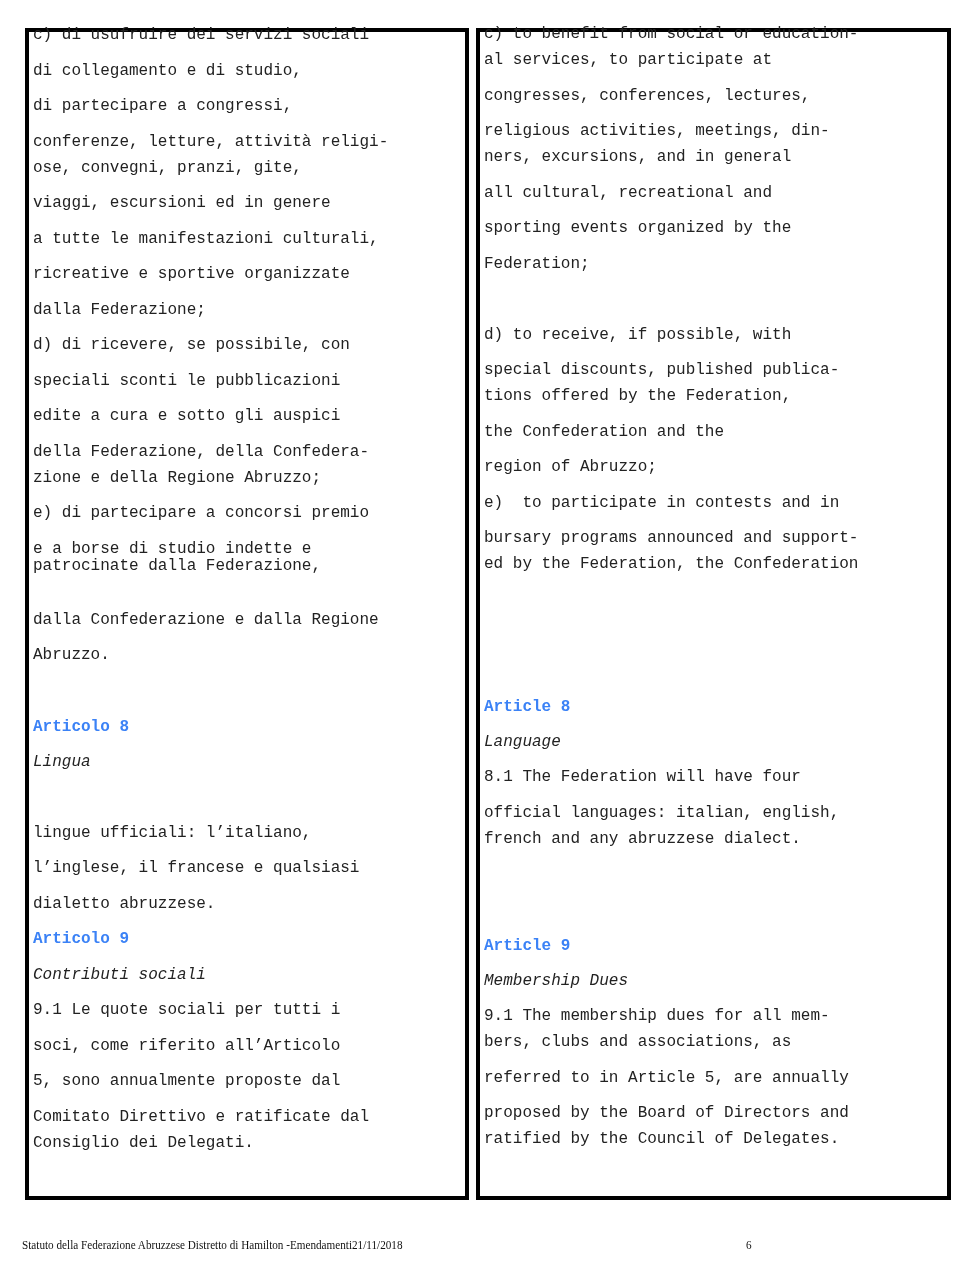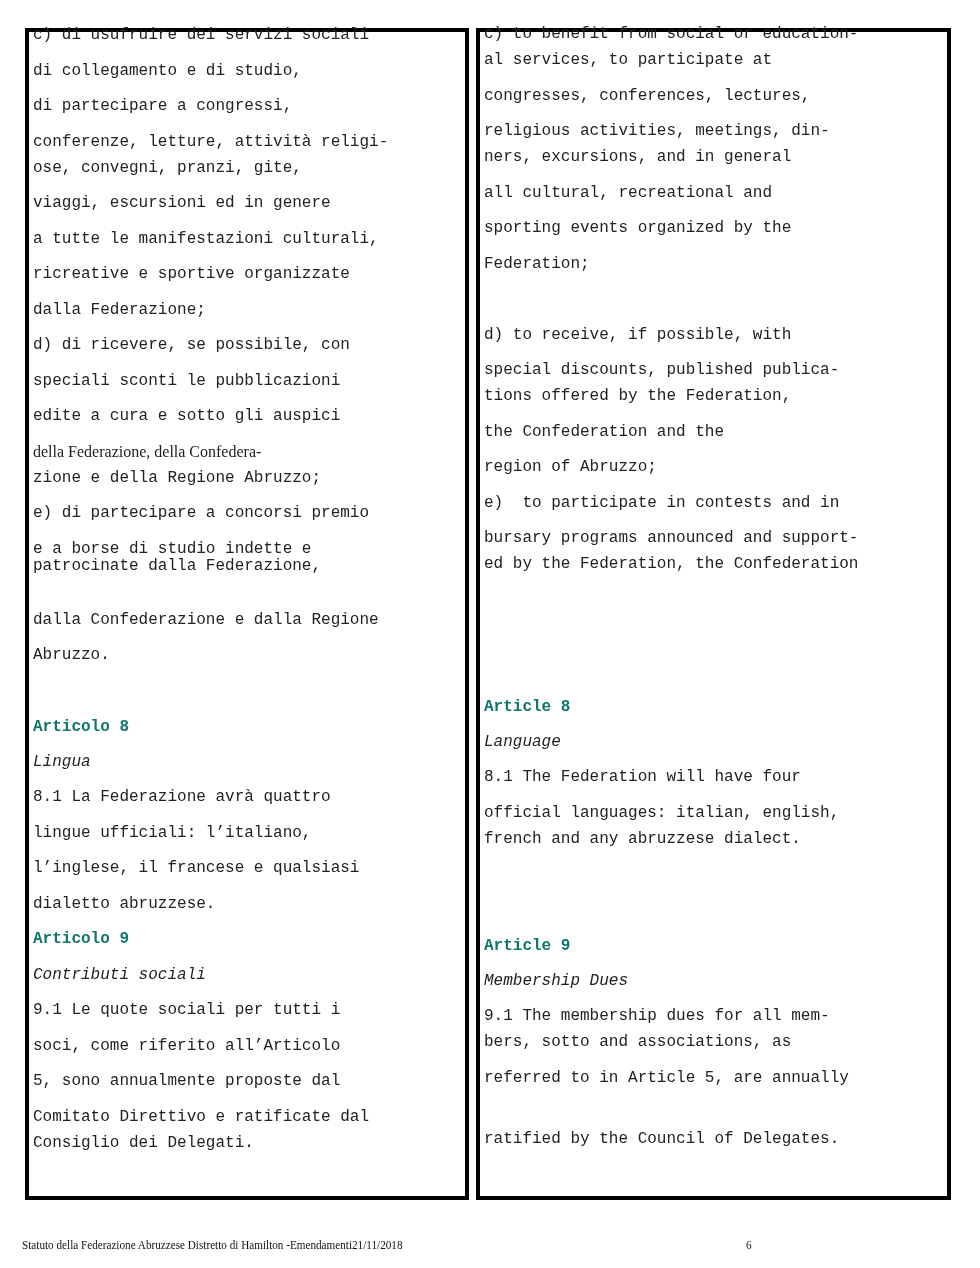--- a/index.html
+++ b/index.html
@@ -6,21 +6,21 @@
   body { width:980px; height:1268px; position:relative; overflow:hidden; }
   .box {
     position:absolute; top:28px; height:1172px; box-sizing:border-box;
     border:4px solid #000000; background:#fff;
     font-family:"Liberation Mono", "DejaVu Sans Mono", monospace;
     font-size:16px; color:#222; padding:4px 0 0 6px;
   }
   #left { left:25px; width:444px; }
   #right { left:476px; width:475px; }
   .ln { position:absolute; white-space:pre; line-height:26px; }
-  .b { font-weight:bold; color:#0f766e; }
+  .b { font-weight:bold; color:#3b82f6; }
   .i { font-style:italic; }
   .footer {
     position:absolute; top:1237px; font-family:"Liberation Serif", serif;
     font-size:13px; color:#111; transform:scaleX(0.86); transform-origin:left;
   }
 </style>
 </head>
 <body>
 
 <div class="box" id="left">
@@ -29,30 +29,29 @@
     <div class="ln" style="top: 61px; left: 4px;">di partecipare a congressi,</div>
     <div class="ln" style="top: 97px; left: 4px;">conferenze, letture, attività religi-</div>
     <div class="ln" style="top: 123px; left: 4px;">ose, convegni, pranzi, gite,</div>
     <div class="ln" style="top: 158px; left: 4px;">viaggi, escursioni ed in genere</div>
     <div class="ln" style="top: 194px; left: 4px;">a tutte le manifestazioni culturali,</div>
     <div class="ln" style="top: 229px; left: 4px;">ricreative e sportive organizzate</div>
     <div class="ln" style="top: 265px; left: 4px;">dalla Federazione;</div>
     <div class="ln" style="top: 300px; left: 4px;">d) di ricevere, se possibile, con</div>
     <div class="ln" style="top: 336px; left: 4px;">speciali sconti le pubblicazioni</div>
     <div class="ln" style="top: 371px; left: 4px;">edite a cura e sotto gli auspici</div>
-    <div class="ln" style="top: 407px; left: 4px; font-family: Liberation Serif, serif;">della Federazione, della Confedera-</div>
+    <div class="ln" style="top: 407px; left: 4px;">della Federazione, della Confedera-</div>
     <div class="ln" style="top: 433px; left: 4px;">zione e della Regione Abruzzo;</div>
     <div class="ln" style="top: 468px; left: 4px;">e) di partecipare a concorsi premio</div>
     <div class="ln" style="top: 504px; left: 4px;">e a borse di studio indette e</div>
     <div class="ln" style="top: 521px; left: 4px;">patrocinate dalla Federazione,</div>
     <div class="ln" style="top: 575px; left: 4px;">dalla Confederazione e dalla Regione</div>
     <div class="ln" style="top: 610px; left: 4px;">Abruzzo.</div>
     <div class="ln b" style="top: 682px; left: 4px;">Articolo 8</div>
     <div class="ln i" style="top: 717px; left: 4px;">Lingua</div>
-    <div class="ln" style="top: 752px; left: 4px;">8.1 La Federazione avrà quattro</div>
     <div class="ln" style="top: 788px; left: 4px;">lingue ufficiali: l’italiano,</div>
     <div class="ln" style="top: 823px; left: 4px;">l’inglese, il francese e qualsiasi</div>
     <div class="ln" style="top: 859px; left: 4px;">dialetto abruzzese.</div>
     <div class="ln b" style="top: 894px; left: 4px;">Articolo 9</div>
     <div class="ln i" style="top: 930px; left: 4px;">Contributi sociali</div>
     <div class="ln" style="top: 965px; left: 4px;">9.1 Le quote sociali per tutti i</div>
     <div class="ln" style="top: 1001px; left: 4px;">soci, come riferito all’Articolo</div>
     <div class="ln" style="top: 1036px; left: 4px;">5, sono annualmente proposte dal</div>
     <div class="ln" style="top: 1072px; left: 4px;">Comitato Direttivo e ratificate dal</div>
     <div class="ln" style="top: 1098px; left: 4px;">Consiglio dei Delegati.</div>
@@ -75,19 +74,20 @@
     <div class="ln" style="top: 493px; left: 4px;">bursary programs announced and support-</div>
     <div class="ln" style="top: 519px; left: 4px;">ed by the Federation, the Confederation</div>
     <div class="ln b" style="top: 662px; left: 4px;">Article 8</div>
     <div class="ln i" style="top: 697px; left: 4px;">Language</div>
     <div class="ln" style="top: 732px; left: 4px;">8.1 The Federation will have four</div>
     <div class="ln" style="top: 768px; left: 4px;">official languages: italian, english,</div>
     <div class="ln" style="top: 794px; left: 4px;">french and any abruzzese dialect.</div>
     <div class="ln b" style="top: 901px; left: 4px;">Article 9</div>
     <div class="ln i" style="top: 936px; left: 4px;">Membership Dues</div>
     <div class="ln" style="top: 971px; left: 4px;">9.1 The membership dues for all mem-</div>
-    <div class="ln" style="top: 997px; left: 4px;">bers, sotto and associations, as</div>
+    <div class="ln" style="top: 997px; left: 4px;">bers, clubs and associations, as</div>
     <div class="ln" style="top: 1033px; left: 4px;">referred to in Article 5, are annually</div>
+    <div class="ln" style="top: 1068px; left: 4px;">proposed by the Board of Directors and</div>
     <div class="ln" style="top: 1094px; left: 4px;">ratified by the Council of Delegates.</div>
   </div>
 
 <div class="footer" style="left:22px;">Statuto della Federazione Abruzzese Distretto di Hamilton -Emendamenti21/11/2018</div>
 <div class="footer" style="left:746px;">6</div>
 
 </body></html>

